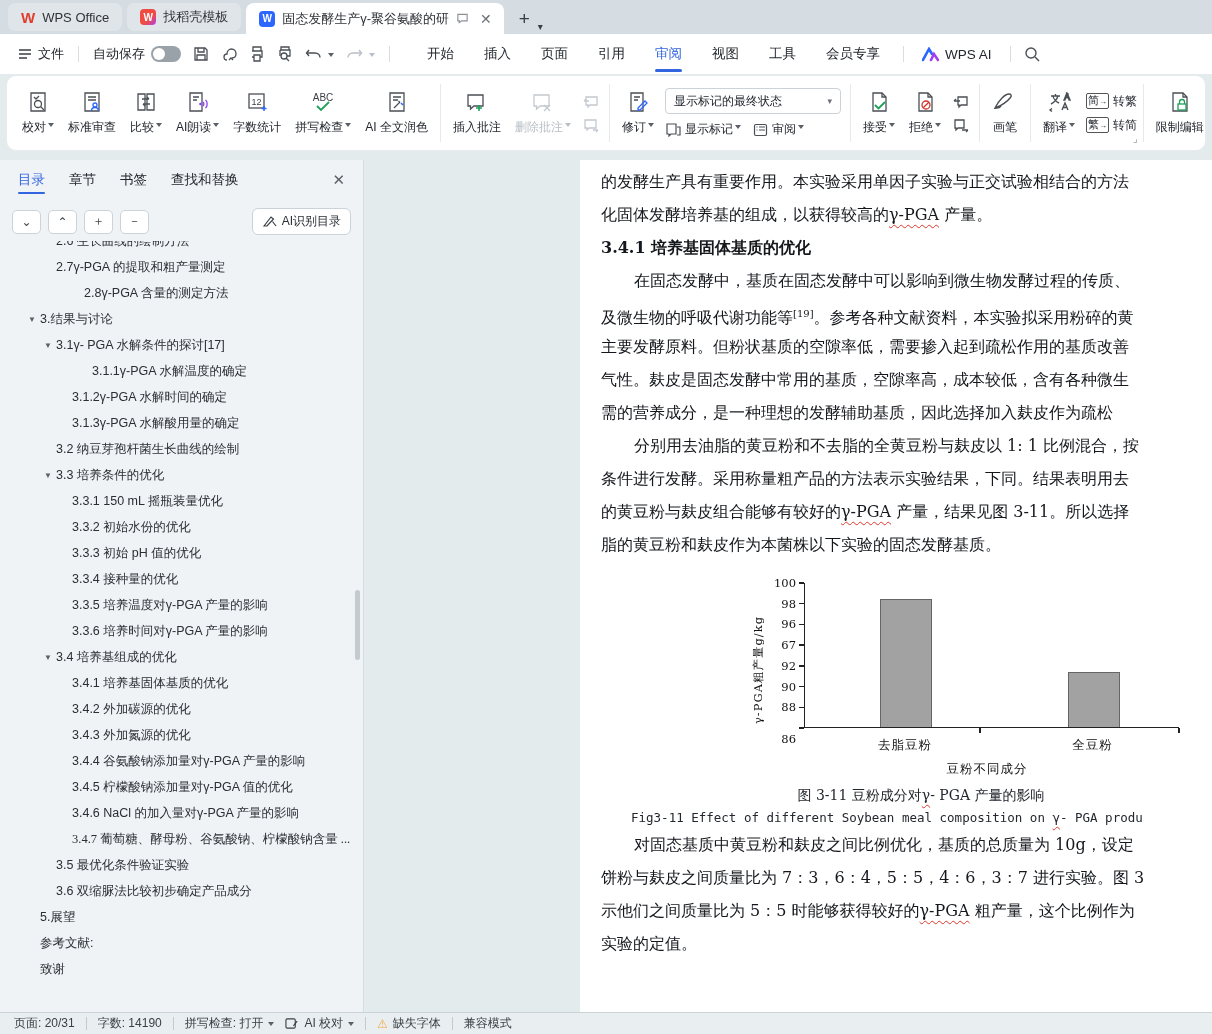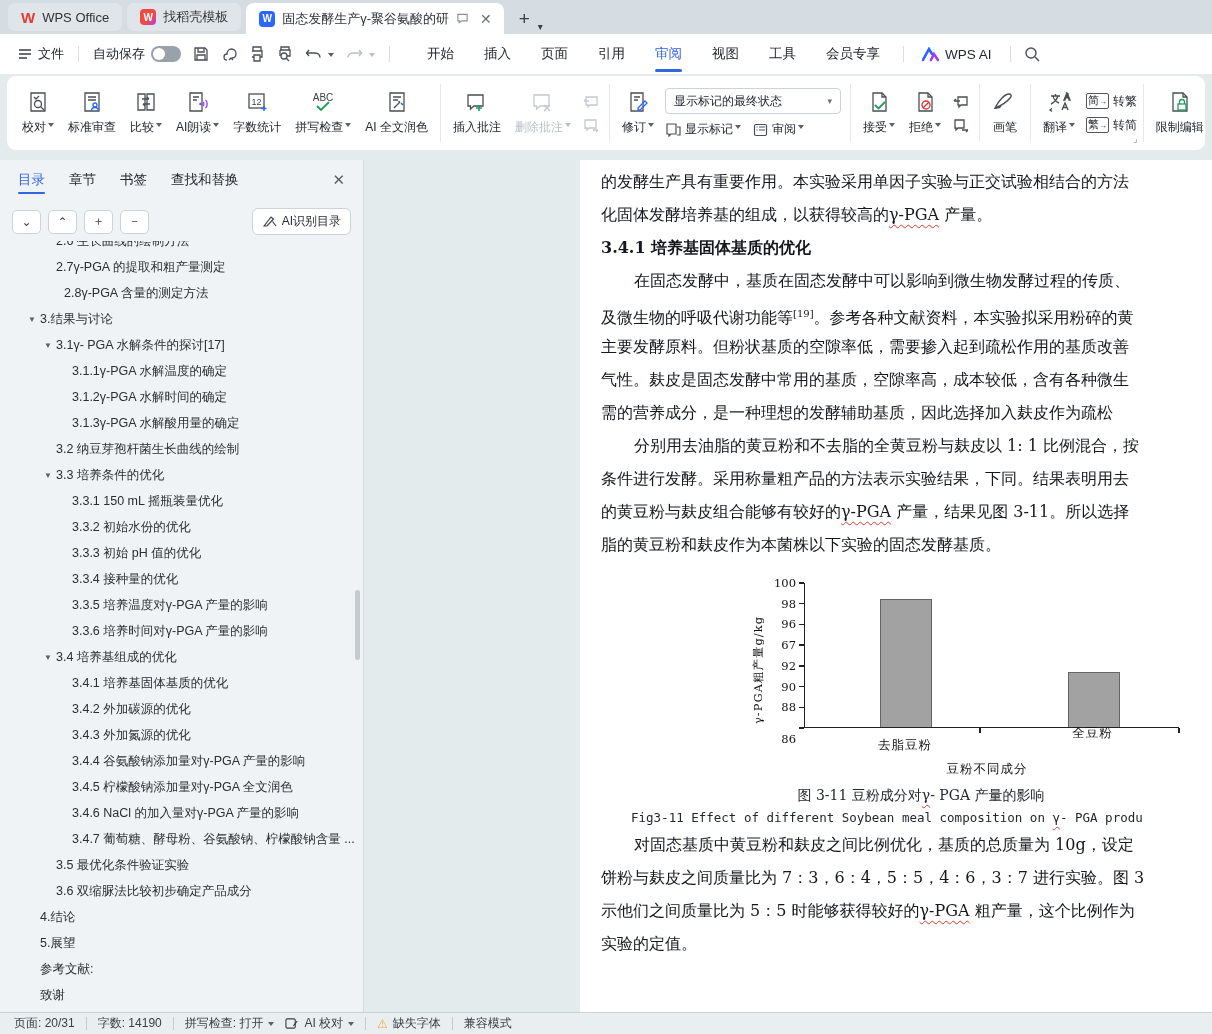--- a/index.html
+++ b/index.html
@@ -466,32 +466,32 @@
       </span>
     </div>
     <div class="toc">
       <div class="toc-inner" id="toc-list">
           <div class="toc-item" style="padding-left: 56px;">
             <span>2.6 生长曲线的绘制方法</span>
           </div>
           <div class="toc-item" style="padding-left: 56px;">
             <span>2.7γ-PGA 的提取和粗产量测定</span>
           </div>
-          <div class="toc-item" style="padding-left: 56px; margin-left: 8px;">
+          <div class="toc-item" style="padding-left: 84px;">
             <span>2.8γ-PGA 含量的测定方法</span>
           </div>
           <div class="toc-item" style="padding-left: 24px;">
             <span class="toc-arrow">▼</span>
             <span>3.结果与讨论</span>
           </div>
           <div class="toc-item" style="padding-left: 40px;">
             <span class="toc-arrow">▼</span>
             <span>3.1γ- PGA 水解条件的探讨[17]</span>
           </div>
-          <div class="toc-item" style="padding-left: 72px;">
+          <div class="toc-item" style="padding-left: 92px;">
             <span>3.1.1γ-PGA 水解温度的确定</span>
           </div>
           <div class="toc-item" style="padding-left: 72px;">
             <span>3.1.2γ-PGA 水解时间的确定</span>
           </div>
           <div class="toc-item" style="padding-left: 72px;">
             <span>3.1.3γ-PGA 水解酸用量的确定</span>
           </div>
           <div class="toc-item" style="padding-left: 56px;">
             <span>3.2 纳豆芽孢杆菌生长曲线的绘制</span>
@@ -528,36 +528,33 @@
           <div class="toc-item" style="padding-left: 72px;">
             <span>3.4.2 外加碳源的优化</span>
           </div>
           <div class="toc-item" style="padding-left: 72px;">
             <span>3.4.3 外加氮源的优化</span>
           </div>
           <div class="toc-item" style="padding-left: 72px;">
             <span>3.4.4 谷氨酸钠添加量对γ-PGA 产量的影响</span>
           </div>
           <div class="toc-item" style="padding-left: 72px;">
-            <span>3.4.5 柠檬酸钠添加量对γ-PGA 全文润色</span>
+            <span>3.4.5 柠檬酸钠添加量对γ-PGA 值的优化</span>
           </div>
           <div class="toc-item" style="padding-left: 72px;">
             <span>3.4.6 NaCl 的加入量对γ-PGA 产量的影响</span>
           </div>
-          <div class="toc-item" style="padding-left: 72px;">
+          <div class="toc-item" style="padding-left: 72px; font-family: Liberation Serif, serif;">
             <span>3.4.7 葡萄糖、酵母粉、谷氨酸钠、柠檬酸钠含量 ...</span>
           </div>
           <div class="toc-item" style="padding-left: 56px;">
             <span>3.5 最优化条件验证实验</span>
           </div>
           <div class="toc-item" style="padding-left: 56px;">
             <span>3.6 双缩脲法比较初步确定产品成分</span>
-          </div>
-          <div class="toc-item" style="padding-left: 40px;">
-            <span>4.结论</span>
           </div>
           <div class="toc-item" style="padding-left: 40px;">
             <span>5.展望</span>
           </div>
           <div class="toc-item" style="padding-left: 40px;">
             <span>参考文献:</span>
           </div>
           <div class="toc-item" style="padding-left: 40px;">
             <span>致谢</span>
           </div>
@@ -595,21 +592,21 @@
           <div class="ytick-mark" style="left: 50px; top: 92.1071px;"></div>
           <div class="ytick-lbl" style="left: 13px; top: 66.1429px;">67</div>
           <div class="ytick-mark" style="left: 50px; top: 71.3929px;"></div>
           <div class="ytick-lbl" style="left: 13px; top: 45.4286px;">96</div>
           <div class="ytick-mark" style="left: 50px; top: 50.6786px;"></div>
           <div class="ytick-lbl" style="left: 13px; top: 24.7143px;">98</div>
           <div class="ytick-mark" style="left: 50px; top: 29.9643px;"></div>
           <div class="ytick-lbl" style="left: 13px; top: 4px;">100</div>
           <div class="ytick-mark" style="left: 50px; top: 9.25px;"></div>
           <div class="cat-lbl" style="left: 106px; top: 164px; width: 100px;">去脂豆粉</div>
-          <div class="cat-lbl" style="left: 293.5px; top: 152px; width: 100px;">全豆粉</div>
+          <div class="cat-lbl" style="left: 293.5px; top: 164px; width: 100px;">全豆粉</div>
           <div class="xtick-mark" style="left: 230.25px; top: 155px;"></div>
           <div class="xtick-mark" style="left: 429px; top: 155px;"></div>
           <div class="xlabel" style="left: 197.5px; top: 188px;">豆粉不同成分</div>
           <div class="ylabel" style="left: 2px; top: 151px;">γ-PGA粗产量g/kg</div>
         </div>
         <div class="cap-cn">图 3-11 豆粉成分对<span class="wavy">γ</span>- PGA 产量的影响</div>
         <div class="cap-en">Fig3-11 Effect of different Soybean meal composition on <span class="wavy">γ</span>- PGA produ</div>
         <div class="doc-line indent">对固态基质中黄豆粉和麸皮之间比例优化，基质的总质量为 10g，设定</div>
         <div class="doc-line">饼粉与麸皮之间质量比为 7：3，6：4，5：5，4：6，3：7 进行实验。图 3</div>
         <div class="doc-line">示他们之间质量比为 5：5 时能够获得较好的<span class="wavy">γ-PGA</span> 粗产量，这个比例作为</div>

